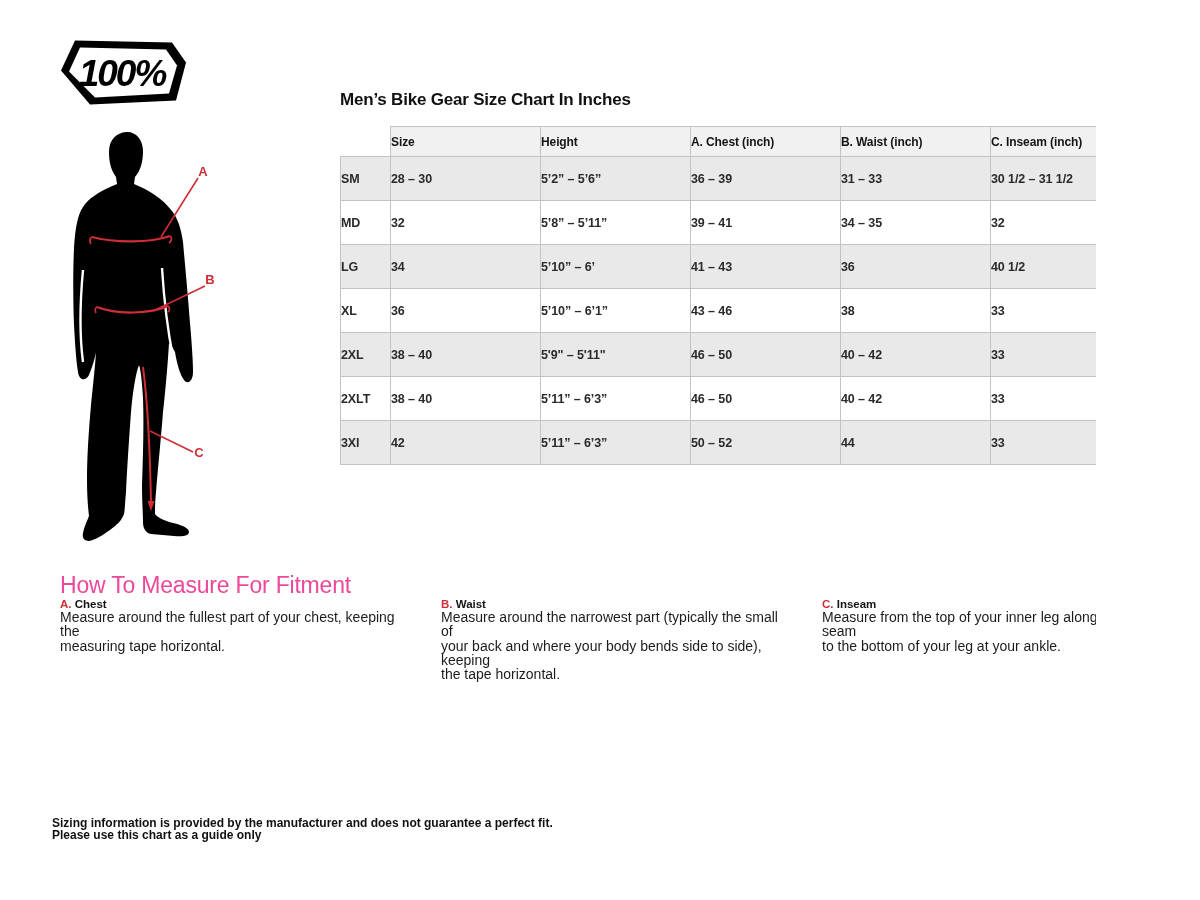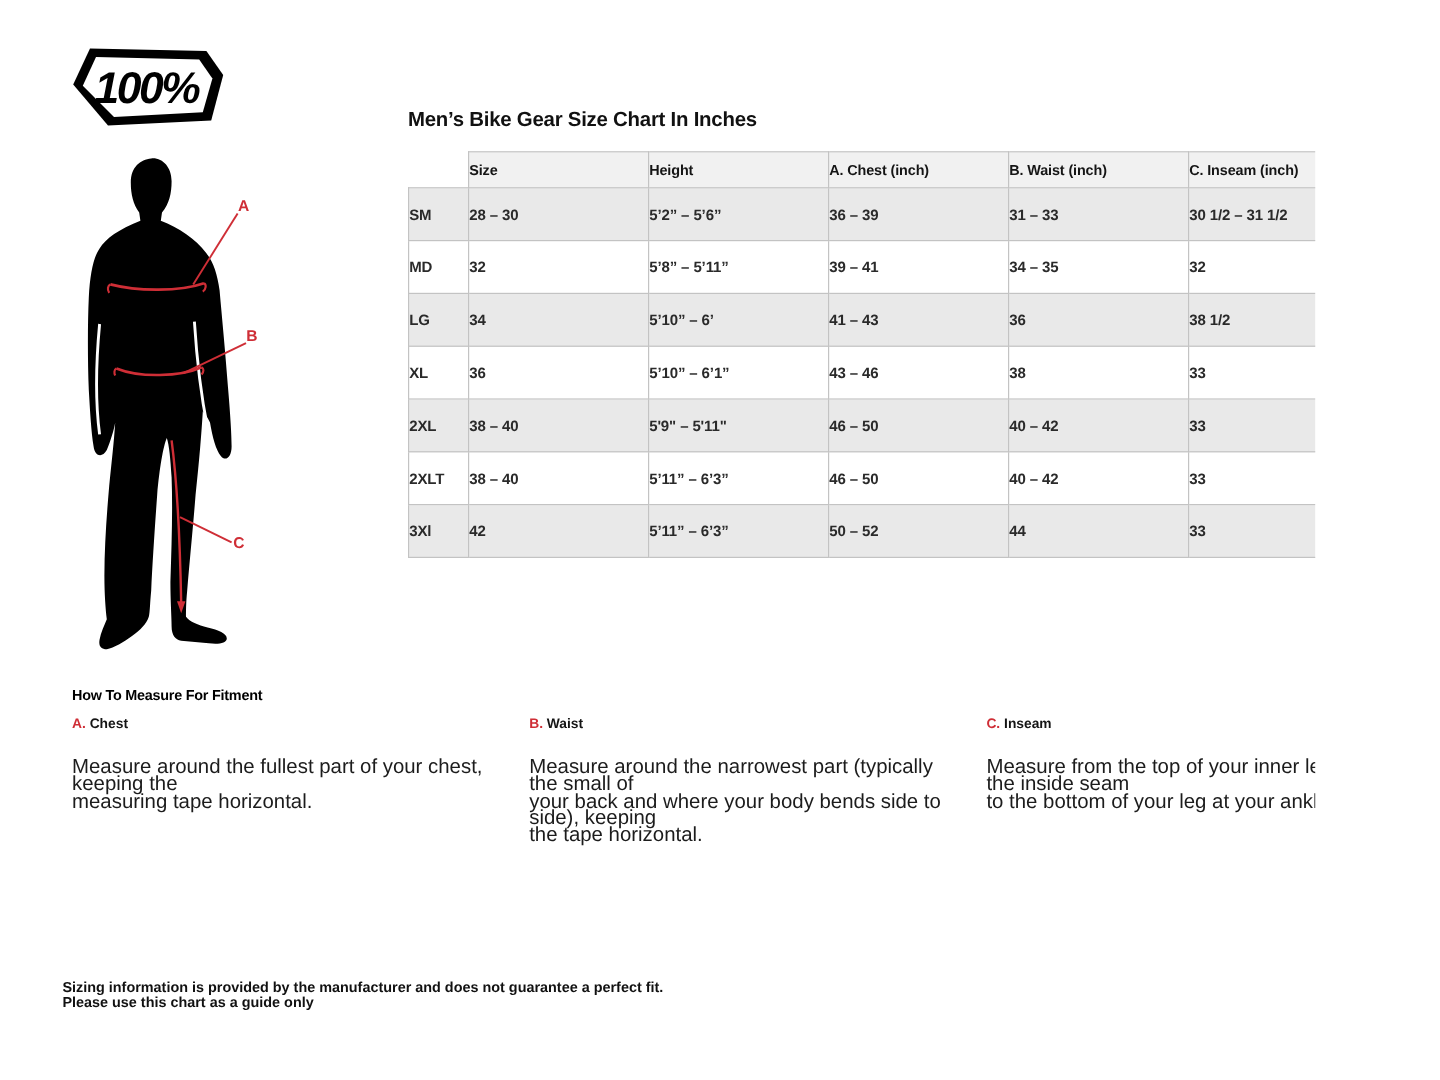--- a/index.html
+++ b/index.html
@@ -27,28 +27,28 @@
   .size-table col.c-label{width:50px;}
   .size-table col.c-data{width:150px;}
   .size-table th,.size-table td{border:1px solid var(--line);text-align:left;vertical-align:middle;
       font-size:12.5px;font-weight:bold;color:#2a2a2a;letter-spacing:-0.1px;}
   .size-table thead th{background:var(--head-shade);height:30px;font-size:12px;color:#151515;}
   .size-table thead th.corner{border:none;background:#fff;}
   .size-table tbody tr{height:44px;background:#fff;}
   .size-table tbody tr:nth-child(odd){background:var(--row-shade);}
 
   
-  .measure-title{position:absolute;left:60px;top:572px;font-size:12px;font-weight:bold;letter-spacing:-0.2px;color:#000000;}
+  .measure-title{position:absolute;left:60px;top:572px;font-size:23px;font-weight:normal;letter-spacing:-0.2px;color:#ec4899;}
   .measure-item{position:absolute;top:598px;width:350px;}
   .measure-item.m-0{left:60px;}
   .measure-item.m-1{left:441px;}
   .measure-item.m-2{left:822px;}
   .measure-item h3{font-size:11.5px;font-weight:bold;color:#151515;margin-bottom:0;}
   .measure-item h3 .letter{color:var(--red);}
-  .measure-item p{font-size:17px;line-height:14.3px;color:#1c1c1c;white-space:pre-line;margin-top:22px;}
+  .measure-item p{font-size:14px;line-height:14.3px;color:#1c1c1c;white-space:pre-line;}
 
   
   .disclaimer{position:absolute;left:52px;top:817px;font-size:12px;font-weight:bold;line-height:12.4px;
       color:#111;white-space:pre-line;}
 
   .red-stroke{stroke:var(--red);fill:none;}
   .red-fill{fill:var(--red);}
 </style>
 </head>
 <body>
@@ -164,21 +164,21 @@
         <td>39 – 41</td>
         <td>34 – 35</td>
         <td>32</td>
       </tr>
       <tr>
         <th>LG</th>
         <td>34</td>
         <td>5’10” – 6’</td>
         <td>41 – 43</td>
         <td>36</td>
-        <td>38 1/2</td>
+        <td>40 1/2</td>
       </tr>
       <tr>
         <th>XL</th>
         <td>36</td>
         <td>5’10” – 6’1”</td>
         <td>43 – 46</td>
         <td>38</td>
         <td>33</td>
       </tr>
       <tr>

